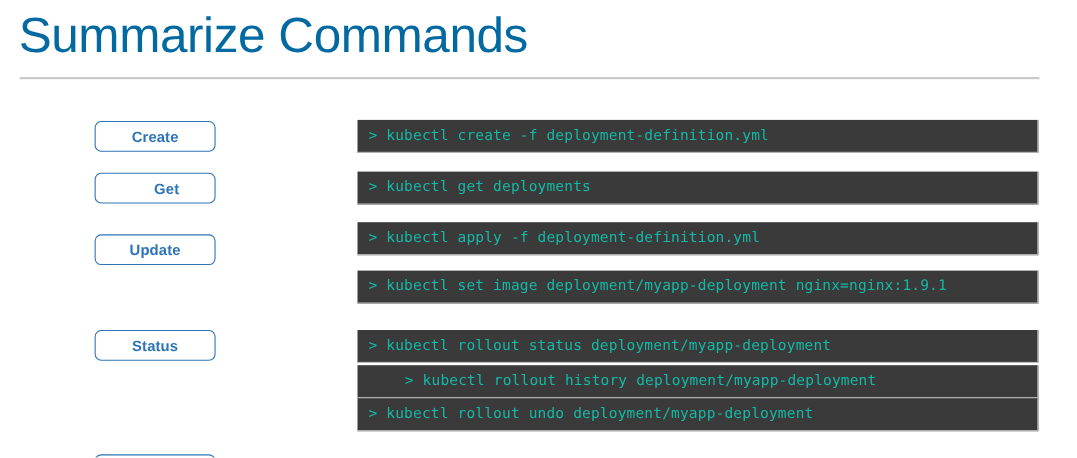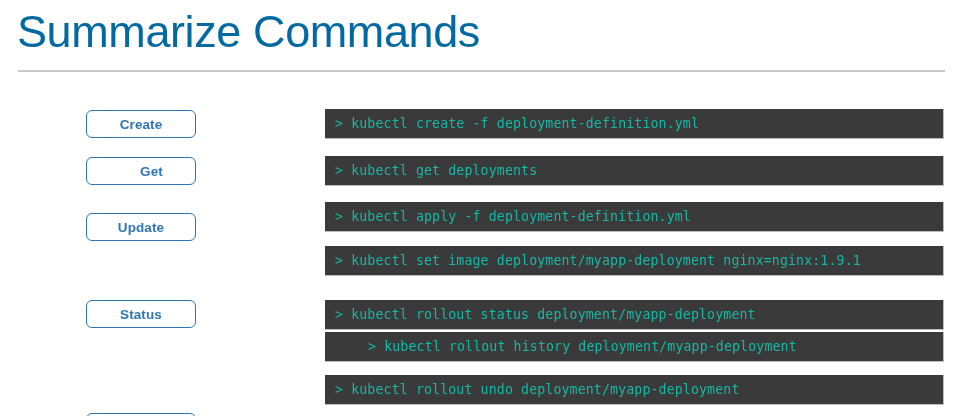--- a/index.html
+++ b/index.html
@@ -117,18 +117,18 @@
       </div>
       <div class="cmd" style="top: 246px;">
         <span class="cmd-text">&gt; kubectl set image deployment/myapp-deployment nginx=nginx:1.9.1</span>
       </div>
       <div class="cmd" style="top: 300px;">
         <span class="cmd-text">&gt; kubectl rollout status deployment/myapp-deployment</span>
       </div>
       <div class="cmd" style="top: 332px; padding-left: 43px;">
         <span class="cmd-text">&gt; kubectl rollout history deployment/myapp-deployment</span>
       </div>
-      <div class="cmd" style="top: 375px;">
+      <div class="cmd" style="top: 362px;">
         <span class="cmd-text">&gt; kubectl rollout undo deployment/myapp-deployment</span>
       </div>
     </div>
 
 </div>
 
 </body></html>

